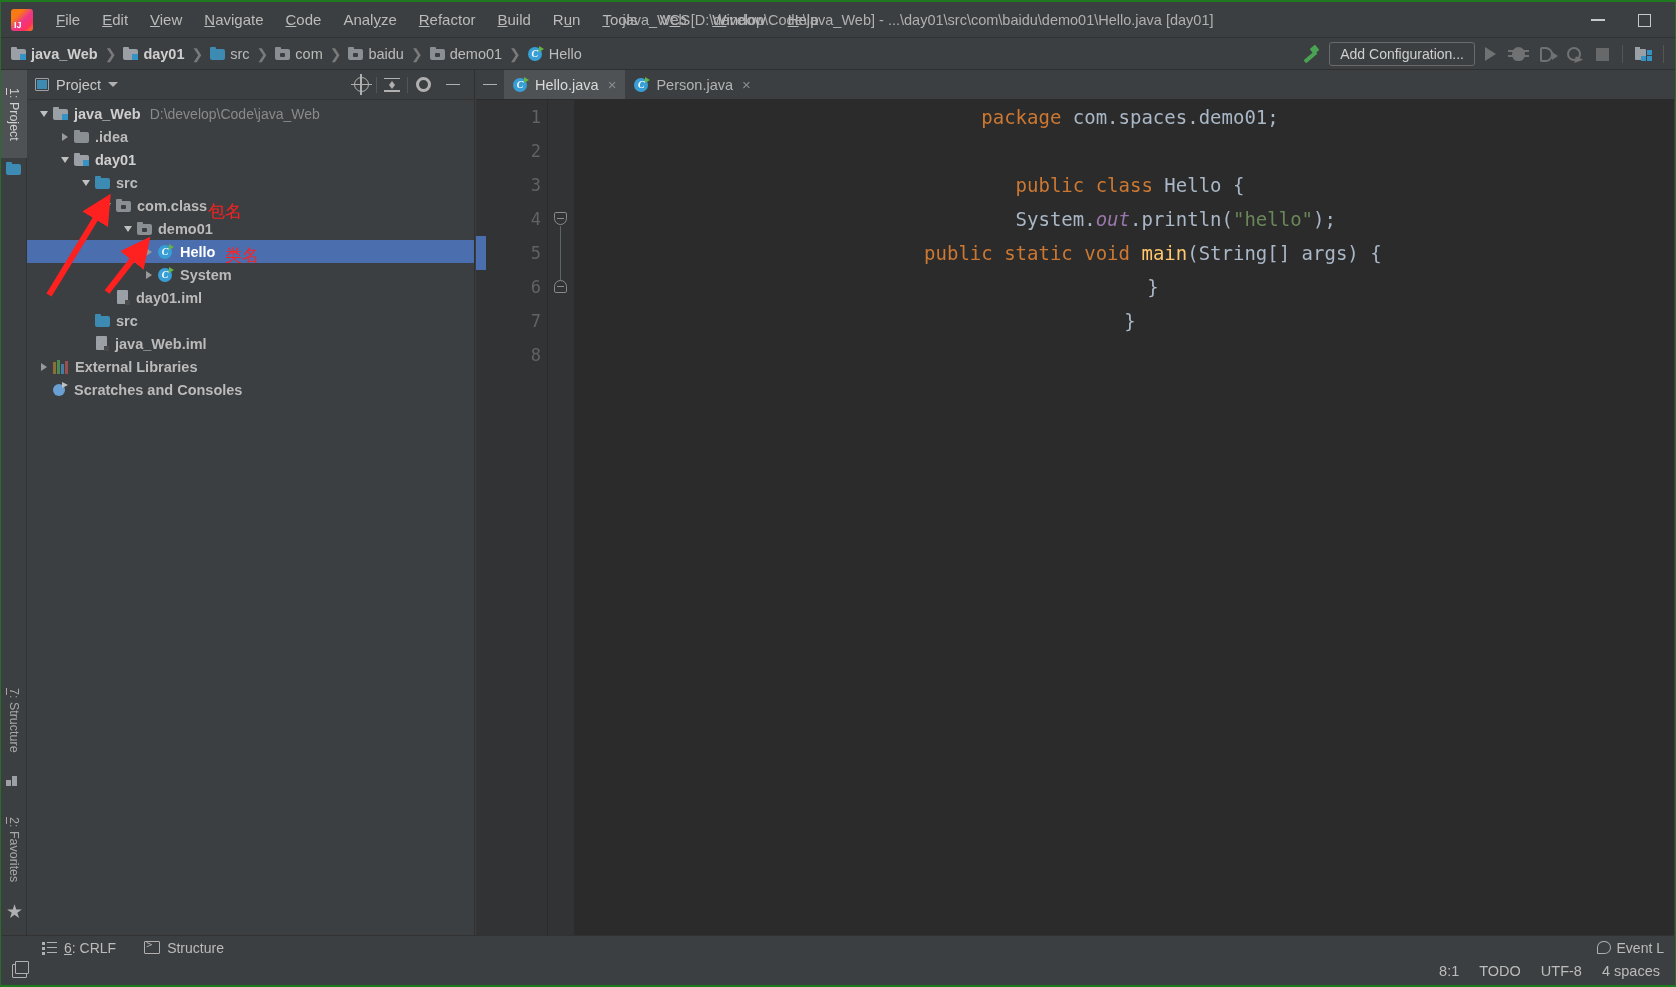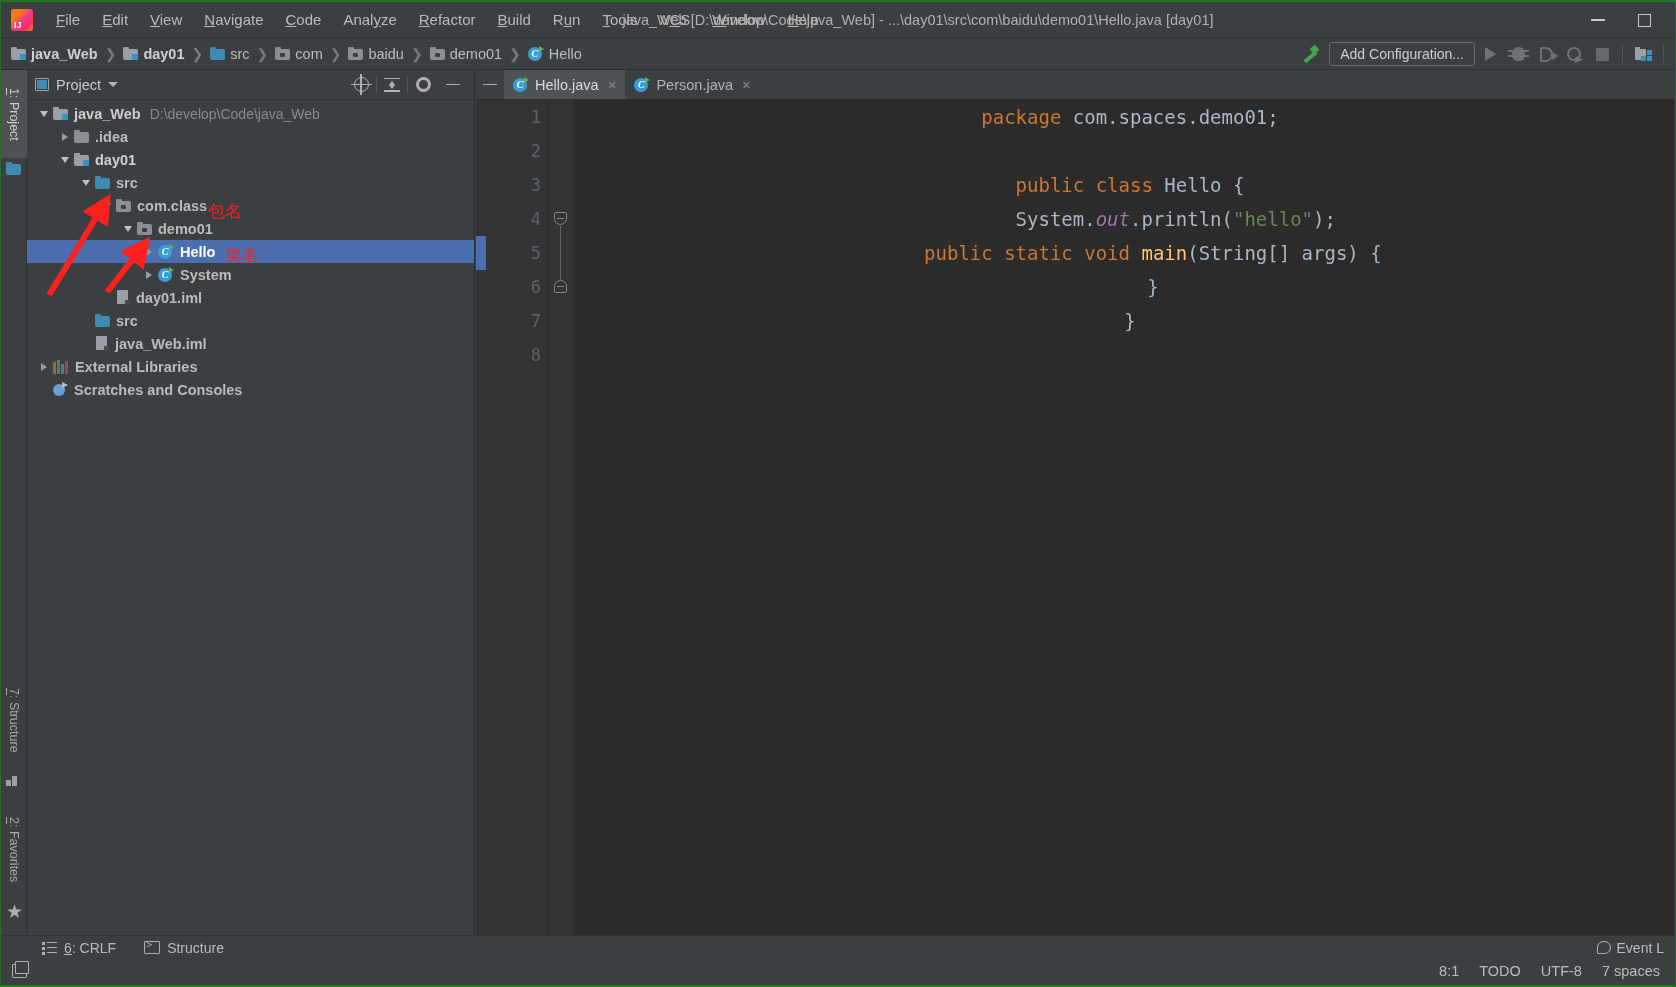--- a/index.html
+++ b/index.html
@@ -693,17 +693,17 @@
   </div>
 
   <div class="statusbar">
     <div class="sb-left">
       <span class="sb-ico"></span>
     </div>
     <div class="sb-right">
       <span>8:1</span>
       <span>TODO</span>
       <span>UTF-8</span>
-      <span>7 spaces</span>
+      <span>4 spaces</span>
     </div>
   </div>
 
 </div>
 
 </body></html>

